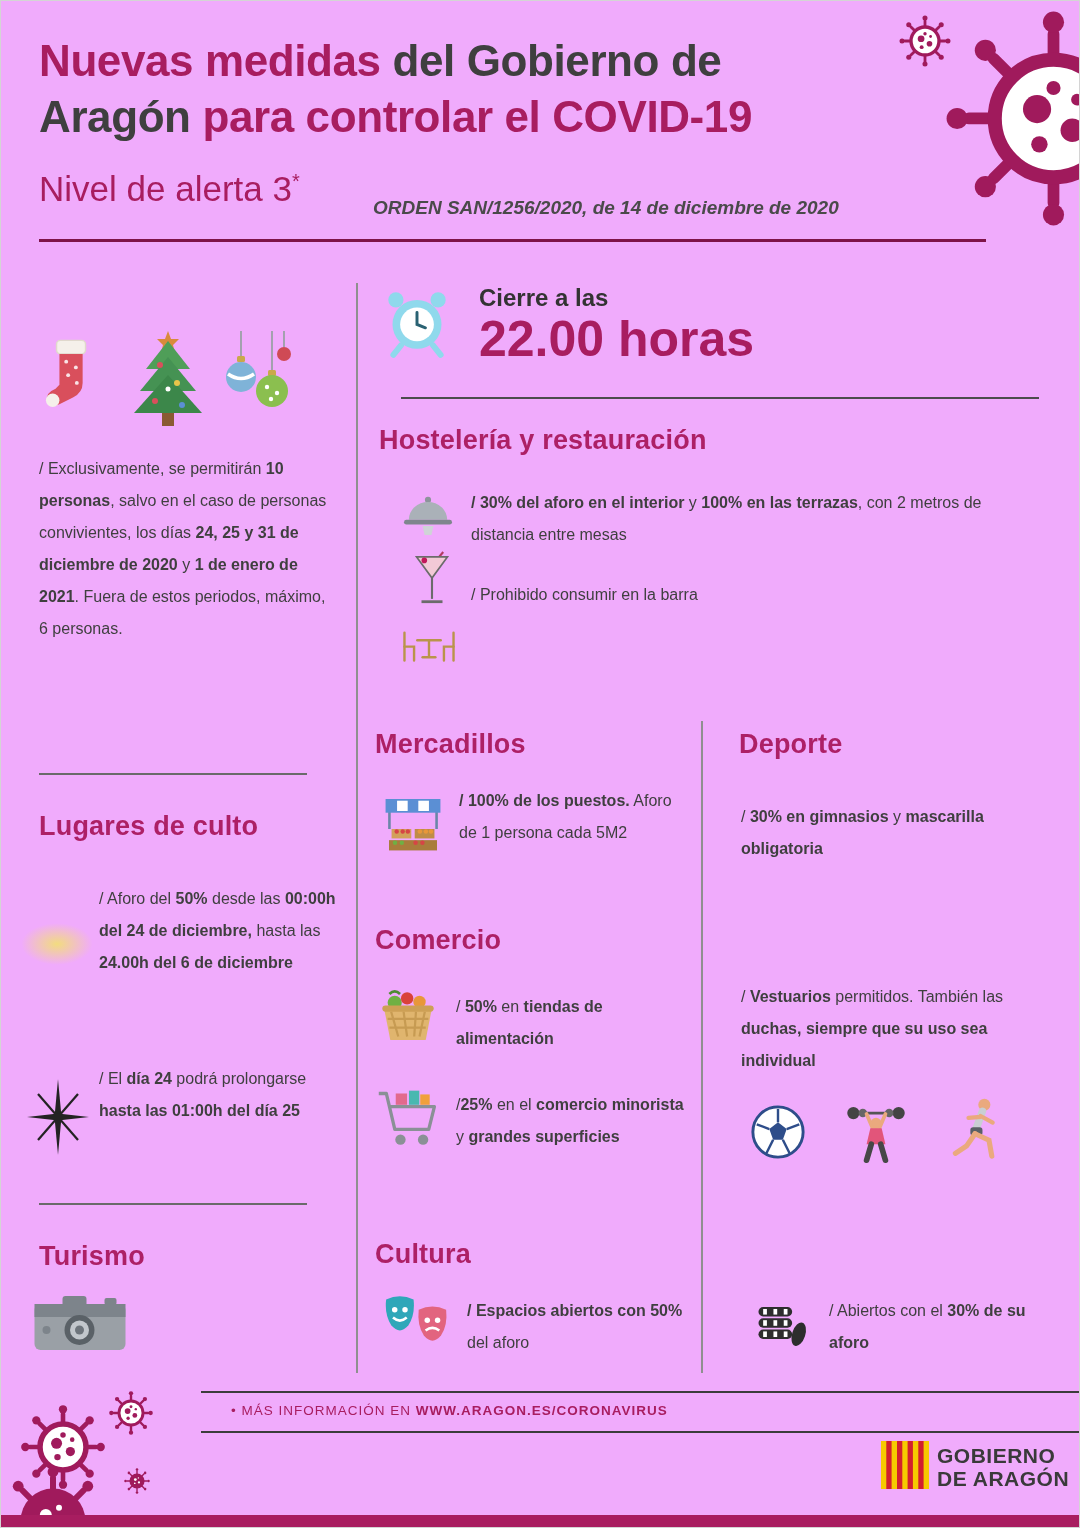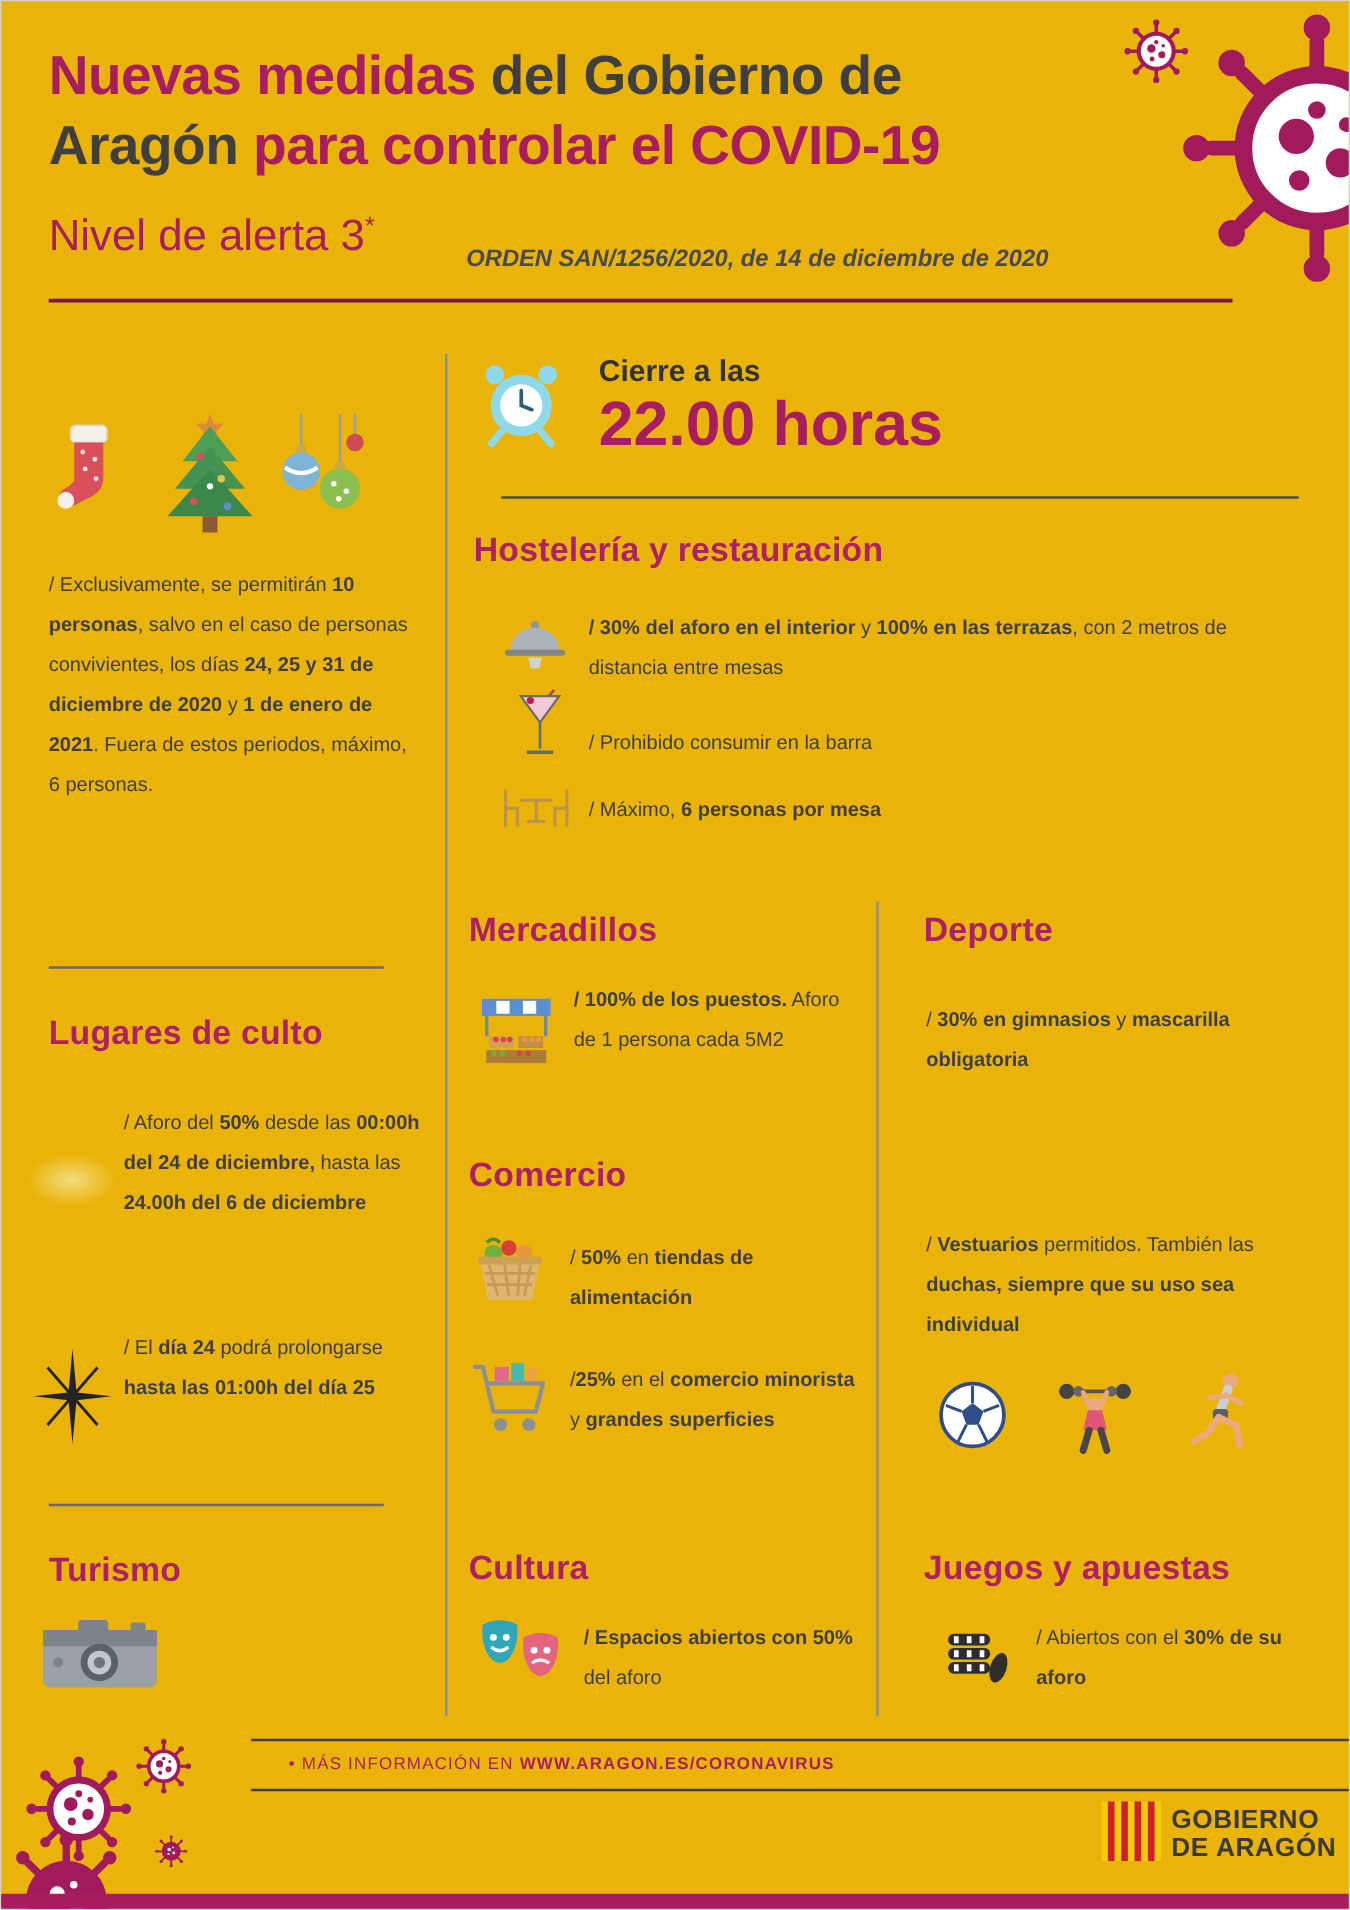--- a/index.html
+++ b/index.html
@@ -3,21 +3,21 @@
 <meta charset="utf-8">
 <style>
   :root{
     --accent:#a81d60;
     --accent-dark:#7e1348;
     --text:#3f3f3f;
   }
   *{margin:0;padding:0;box-sizing:border-box}
   html,body{background:#ffffff}
   body{font-family:"Liberation Sans",sans-serif;color:var(--text)}
-  .page{position:relative;width:1080px;height:1528px;background:#eab308;border:1px solid #d4d4d4;overflow:hidden}
+  .page{position:relative;width:1080px;height:1528px;background:#f0abfc;border:1px solid #d4d4d4;overflow:hidden}
   .a{color:var(--accent)}
   .b{font-weight:700}
   .sec-h{position:absolute;font-size:27px;font-weight:700;color:#ad2066;letter-spacing:.2px}
   .body-t{position:absolute;font-size:16px;line-height:32px;color:var(--text)}
   .hr{position:absolute;background:#555}
   .vr{position:absolute;width:1.5px;background:#8f8f8f}
   .icon{position:absolute}
   .icon svg{width:100%;height:100%;display:block}
   .title{position:absolute;left:38px;top:32px;font-size:44px;line-height:56px;font-weight:700;color:var(--text);letter-spacing:-.4px}
   .nivel{position:absolute;left:38px;top:168px;font-size:35px;color:var(--accent);font-weight:400}
@@ -245,21 +245,20 @@
     <svg viewBox="0 0 120 70" fill="none" stroke="#b9944a" stroke-width="4.5" stroke-linecap="round">
       <path d="M14 12 V64"></path>
         <path d="M14 38 H32 V64"></path>
       <path d="M106 12 V64"></path>
         <path d="M106 38 H88 V64"></path>
       <path d="M38 26 H82"></path>
         <path d="M60 26 V56"></path>
         <path d="M48 58 H72"></path>
     </svg>
   </span>
-  <p class="body-t" style="left:470px;top:632px;width:420px"><span>/ Máximo, </span><span class="b">6 personas por mesa</span></p>
 
   <h2 class="sec-h" style="left:374px;top:728px">Mercadillos</h2>
   <span class="icon" style="left:382px;top:790px;width:60px;height:64px">
     <svg viewBox="0 0 70 70">
       <rect x="6" y="22" width="3" height="20" fill="#6b86a8"></rect>
       <rect x="61" y="22" width="3" height="20" fill="#6b86a8"></rect>
       <rect x="4" y="8" width="62" height="14" fill="#fff" stroke="#5b8fd4" stroke-width="2"></rect>
       <rect x="4" y="8" width="12.4" height="14" fill="#5b8fd4"></rect>
       <rect x="28.8" y="8" width="12.4" height="14" fill="#5b8fd4"></rect>
       <rect x="53.6" y="8" width="12.4" height="14" fill="#5b8fd4"></rect>
@@ -355,21 +354,20 @@
     <svg viewBox="0 0 60 72">
       <circle cx="40" cy="9" r="6.5" fill="#eaa97e"></circle>
       <path d="M38 16 L30 38" stroke="#c9ced3" stroke-width="8" stroke-linecap="round"></path>
       <path d="M36 21 l13 7 M36 22 l-13 1" stroke="#eaa97e" stroke-width="4.5" stroke-linecap="round"></path>
       <rect x="25" y="33" width="13" height="9" rx="3" fill="#5a6066"></rect>
       <path d="M30 40 l15 7 l3 17" stroke="#eaa97e" stroke-width="5.5" fill="none" stroke-linecap="round"></path>
       <path d="M30 40 l-9 13 l-12 8" stroke="#eaa97e" stroke-width="5.5" fill="none" stroke-linecap="round"></path>
     </svg>
   </span>
 
-  <h2 class="sec-h" style="left:738px;top:1238px">Juegos y apuestas</h2>
   <span class="icon" style="left:750px;top:1292px;width:58px;height:60px">
     <svg viewBox="0 0 62 62">
       <g fill="#2d2d2d">
         <rect x="8" y="14" width="36" height="10" rx="5"></rect>
         <rect x="8" y="26" width="36" height="10" rx="5"></rect>
         <rect x="8" y="38" width="36" height="10" rx="5"></rect>
         <ellipse cx="51" cy="43" rx="7" ry="13" transform="rotate(18 51 43)"></ellipse>
       </g>
       <g fill="#fff">
         <rect x="13" y="16" width="4" height="6"></rect>

